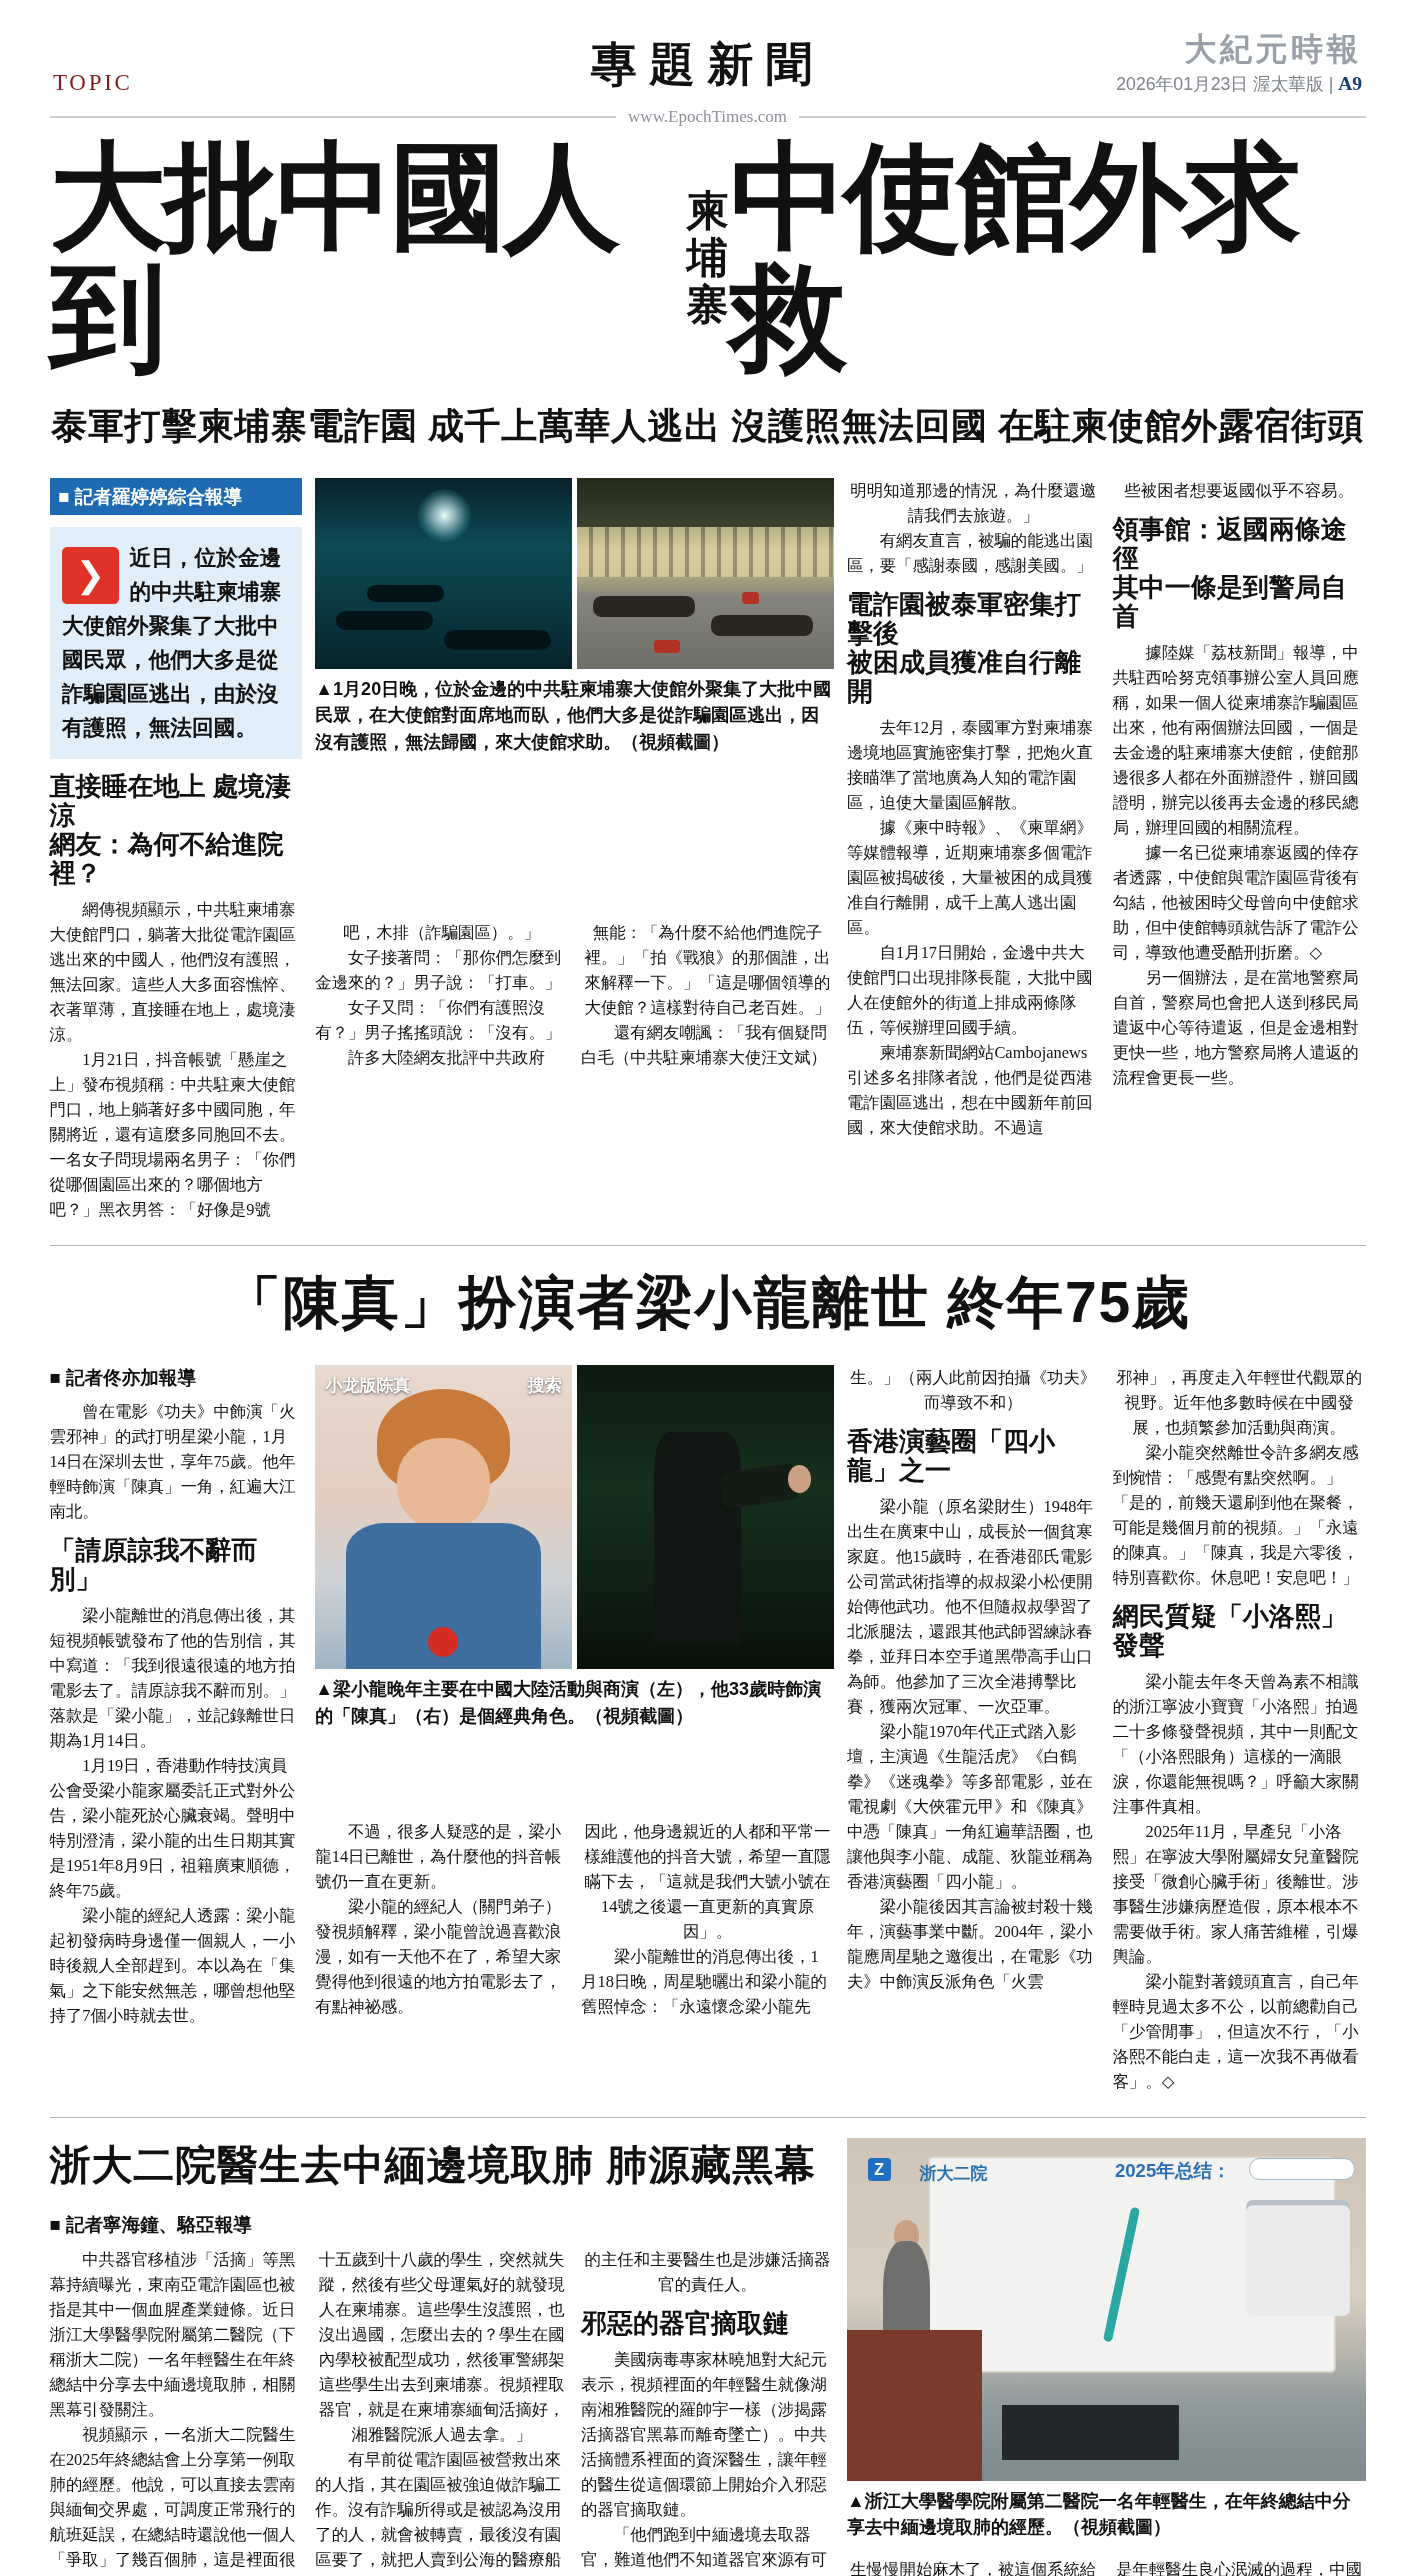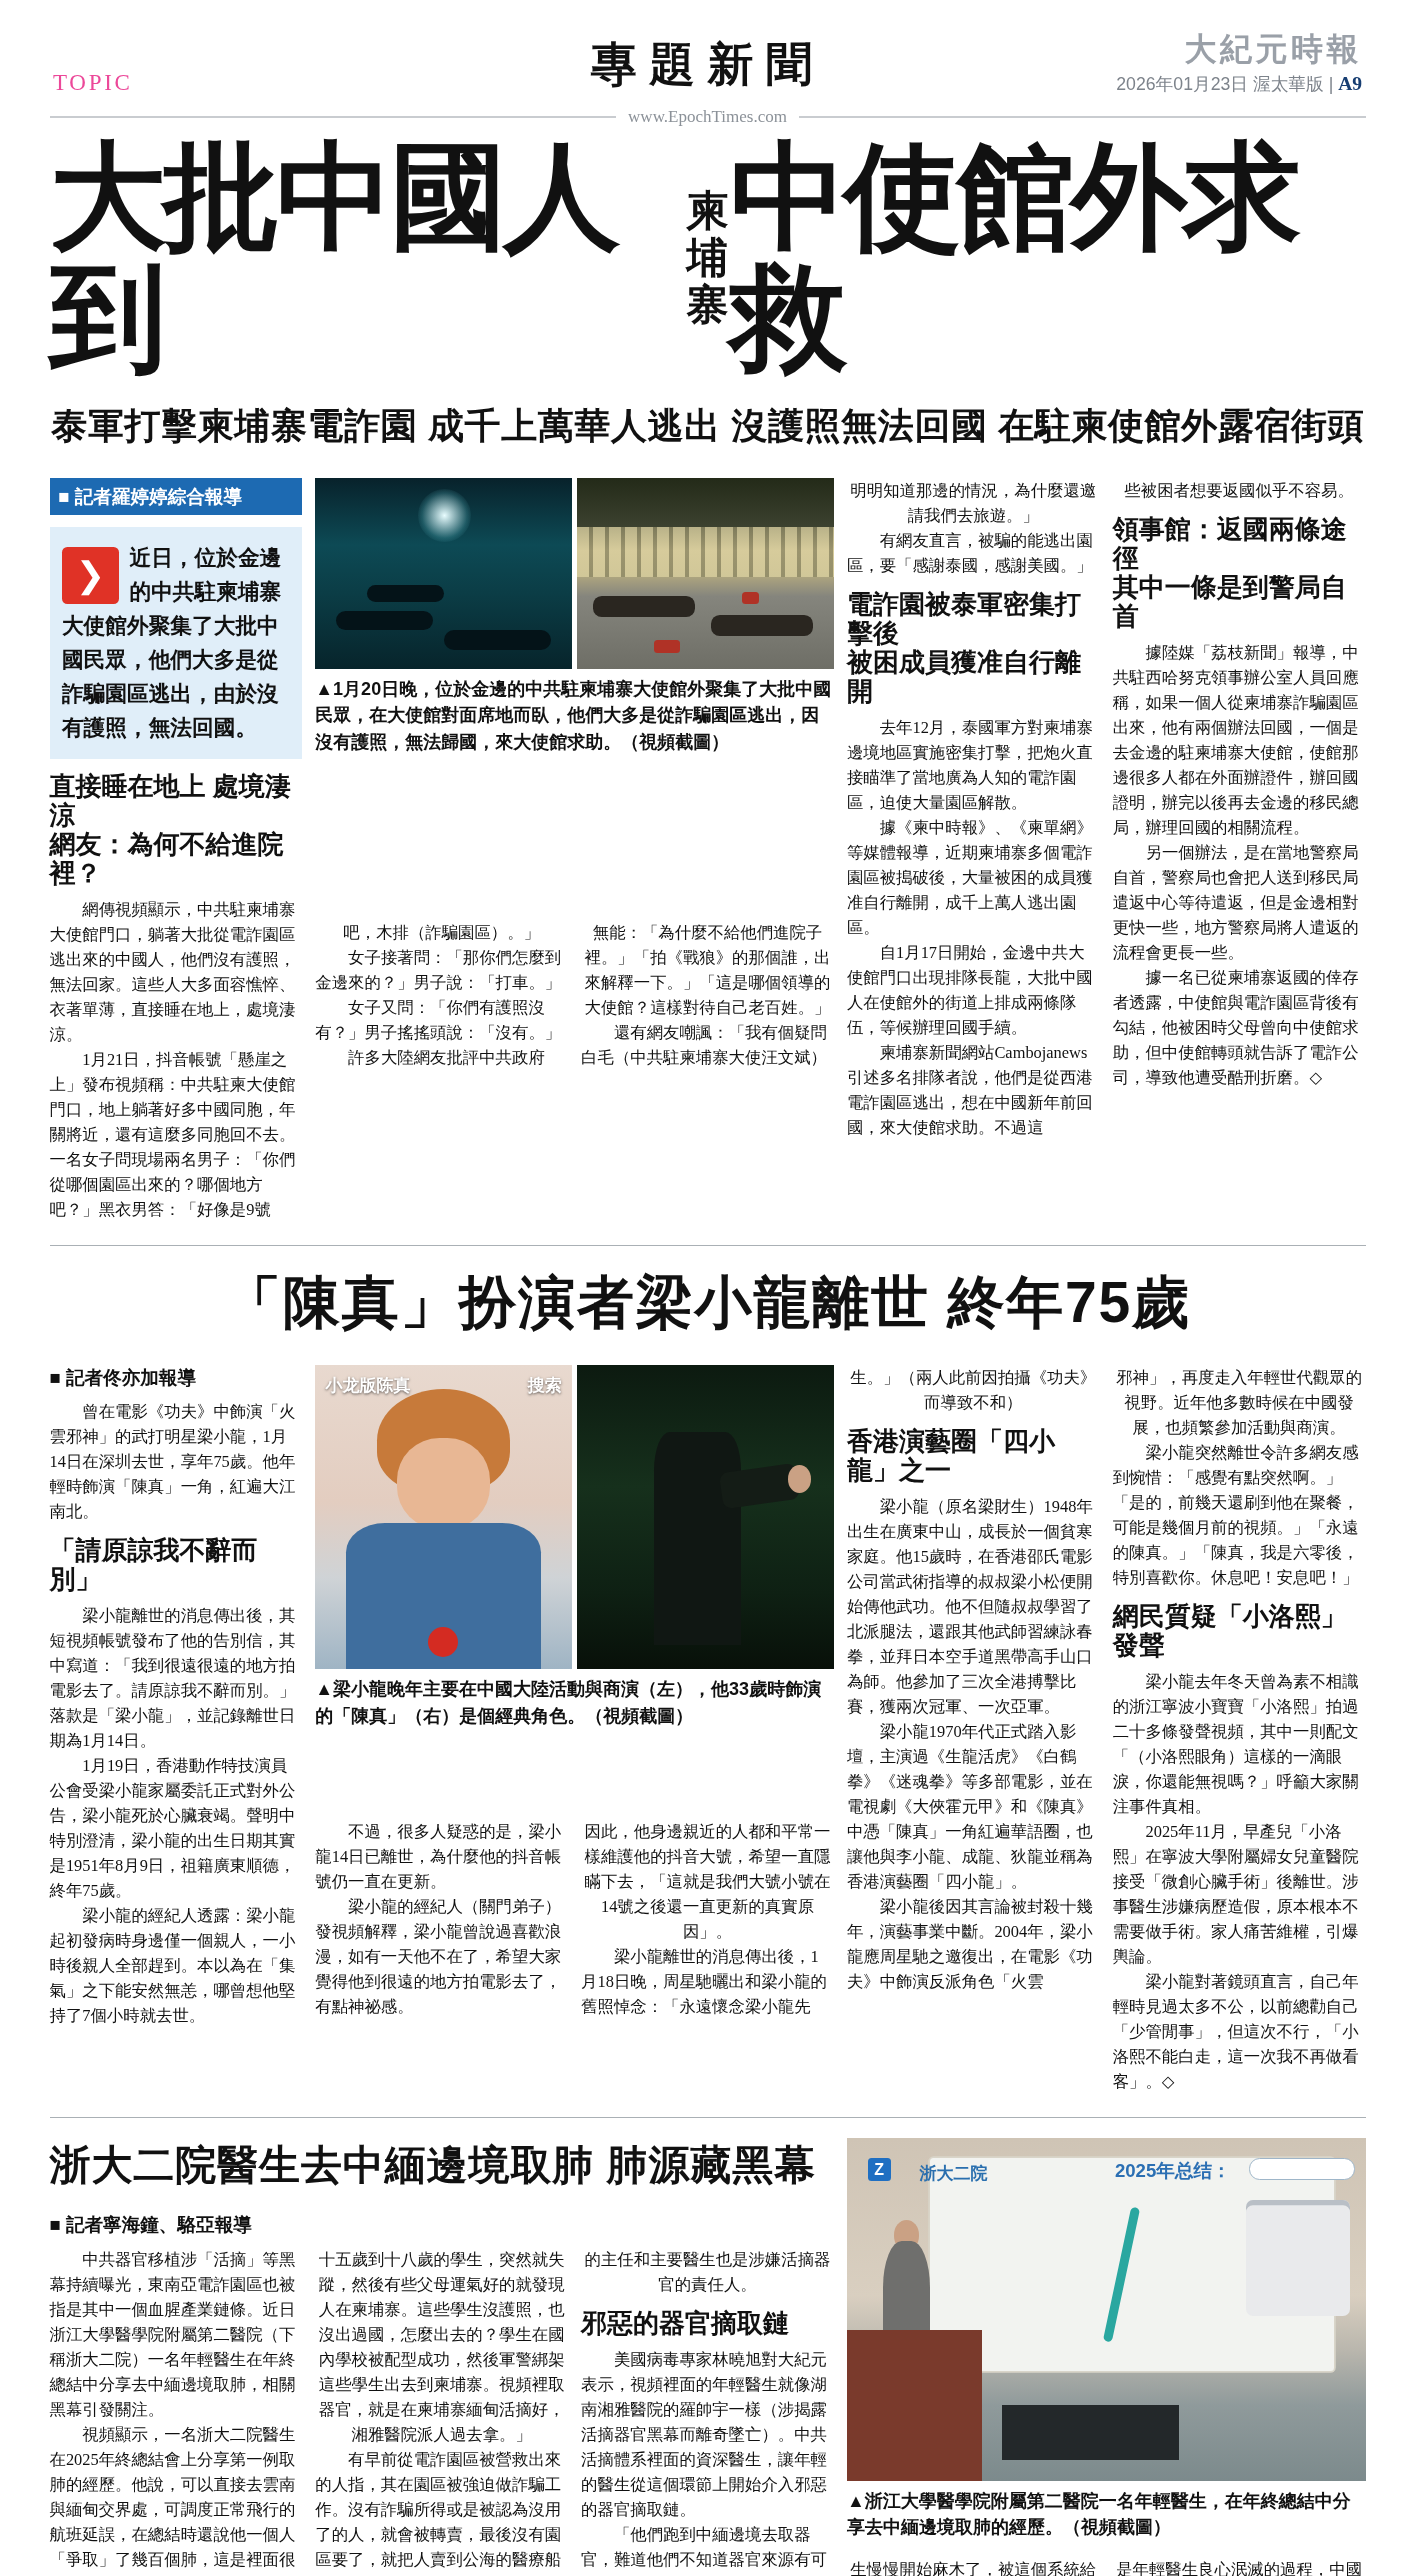--- a/index.html
+++ b/index.html
@@ -1,20 +1,20 @@
 <!DOCTYPE html>
 <html style="font-size:14px"><head>
 <meta charset="utf-8">
 <style>
   html,body{margin:0;padding:0;background:#fff;color:#111;}
   body{width:1415px;font-family:"Liberation Serif","DejaVu Serif",serif;}
   .page{width:1316px;margin:0 auto;padding:16px 0 35px 0;}
   
   .topbar{display:grid;grid-template-columns:1fr auto 1fr;align-items:end;padding:12.4px 3.5px 5.3px 3.5px;}
-  .topic{font-size:23px;letter-spacing:2.7px;color:#ec4899;align-self:end;}
+  .topic{font-size:23px;letter-spacing:2.7px;color:#7f1d1d;align-self:end;}
   .section-title{font-size:46px;font-weight:700;letter-spacing:12.4px;text-align:center;}
   .mast{ text-align:right;}
   .mast .logo{font-size:32px;font-weight:900;color:#9aa0a8;letter-spacing:3.5px;font-family:"Liberation Serif","DejaVu Serif",serif;}
   .dateline{font-size:17.7px;color:#7d838b;margin-top:8.8px;font-family:"Liberation Sans","DejaVu Sans",sans-serif;}
   .dateline .pg{color:#173e72;font-weight:700;font-family:"Liberation Serif","DejaVu Serif",serif;font-size:19.5px;}
   .urlrule{display:flex;align-items:center;gap:12.4px;margin:5.3px 0 8.8px 0;}
   .urlrule .ln{flex:1;border-top:2.7px solid #c9ccd0;}
   .urlrule .url{font-size:17px;color:#8b9198;}
   
   .lead-head{display:flex;justify-content:center;align-items:center;font-weight:900;
@@ -172,22 +172,22 @@
         <p class="para">據《柬中時報》、《柬單網》等媒體報導，近期柬埔寨多個電詐園區被搗破後，大量被困的成員獲准自行離開，成千上萬人逃出園區。</p>
         <p class="para">自1月17日開始，金邊中共大使館門口出現排隊長龍，大批中國人在使館外的街道上排成兩條隊伍，等候辦理回國手續。</p>
         <p class="para">柬埔寨新聞網站Cambojanews引述多名排隊者說，他們是從西港電詐園區逃出，想在中國新年前回國，來大使館求助。不過這</p>
       </div>
     <div class="col" style="grid-column:5;grid-row:1/3">
 
     <p class="cont">些被困者想要返國似乎不容易。</p>
         <p class="subhd">領事館：返國兩條途徑
 其中一條是到警局自首</p>
         <p class="para">據陸媒「荔枝新聞」報導，中共駐西哈努克領事辦公室人員回應稱，如果一個人從柬埔寨詐騙園區出來，他有兩個辦法回國，一個是去金邊的駐柬埔寨大使館，使館那邊很多人都在外面辦證件，辦回國證明，辦完以後再去金邊的移民總局，辦理回國的相關流程。</p>
+        <p class="para">據一名已從柬埔寨返國的倖存者透露，中使館與電詐園區背後有勾結，他被困時父母曾向中使館求助，但中使館轉頭就告訴了電詐公司，導致他遭受酷刑折磨。◇</p>
         <p class="para">另一個辦法，是在當地警察局自首，警察局也會把人送到移民局遣返中心等待遣返，但是金邊相對更快一些，地方警察局將人遣返的流程會更長一些。</p>
-        <p class="para">據一名已從柬埔寨返國的倖存者透露，中使館與電詐園區背後有勾結，他被困時父母曾向中使館求助，但中使館轉頭就告訴了電詐公司，導致他遭受酷刑折磨。◇</p>
       </div>
   </div>
 
   <hr class="divider">
 
   <div>
     <div class="a2-head">「陳真」扮演者梁小龍離世 終年75歲</div>
     <div class="grid5 a-grid">
       <div class="col" style="grid-column:1;grid-row:1/3">
         <div class="byline">■ 記者佟亦加報導</div>

